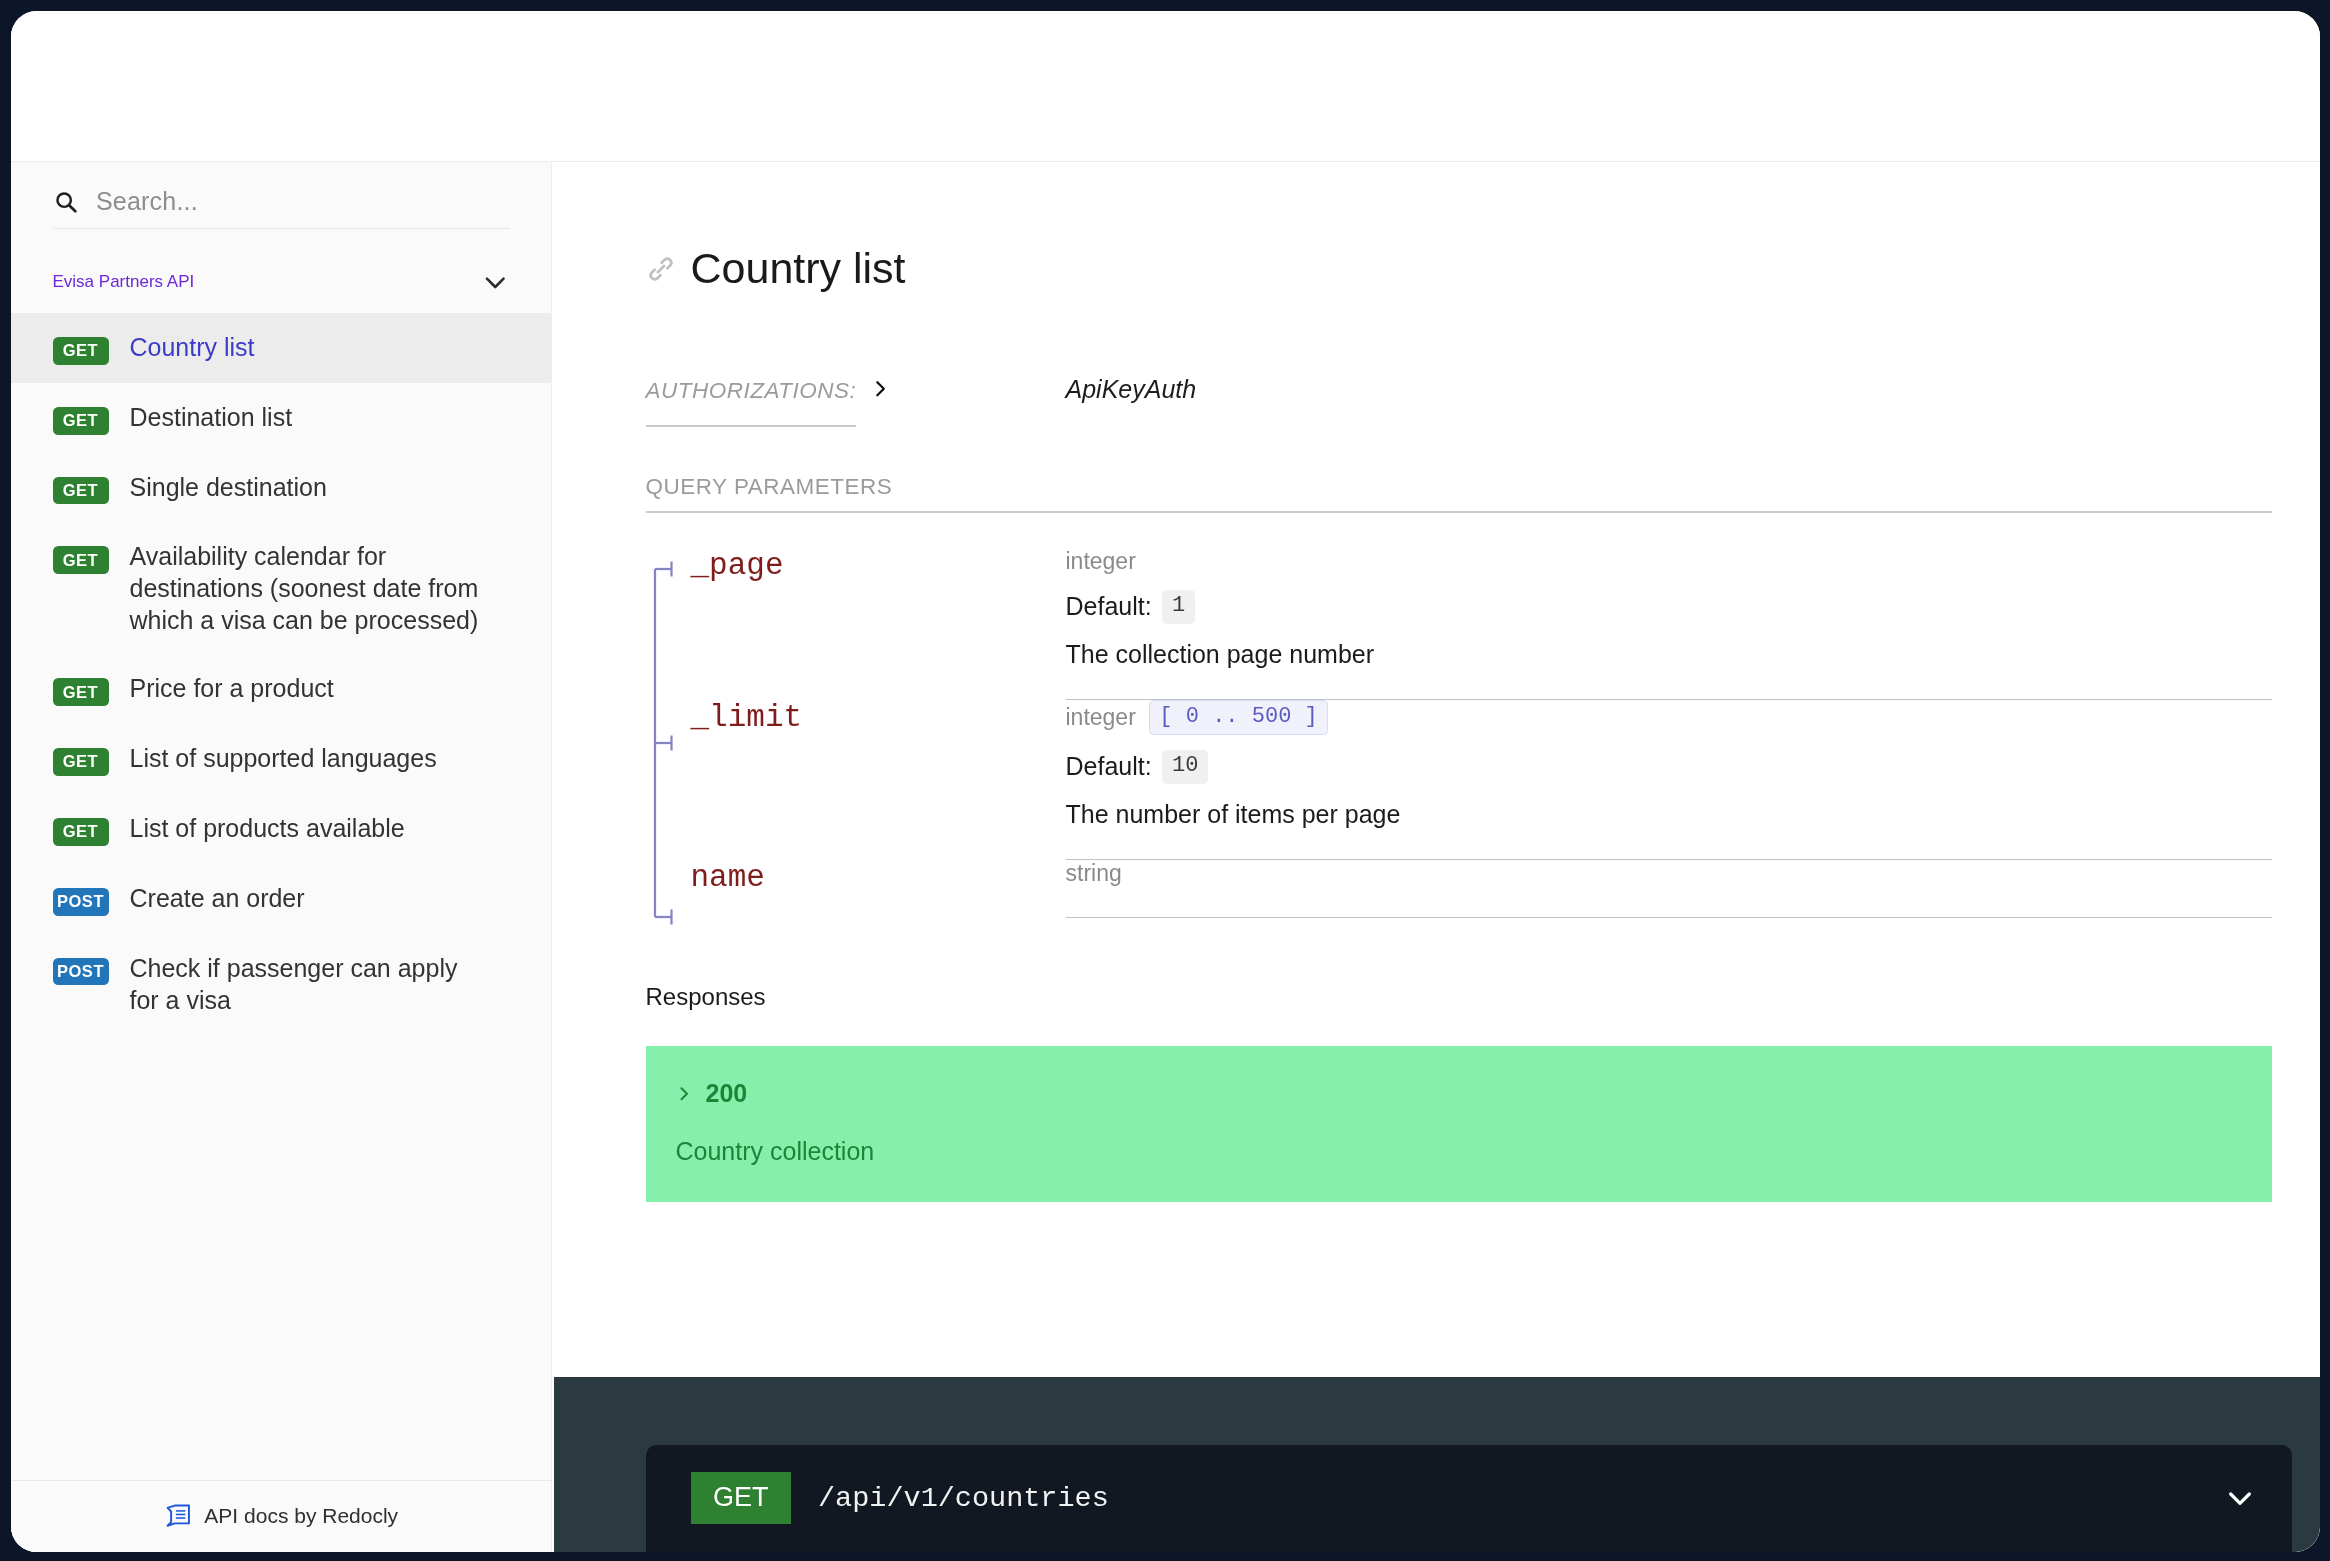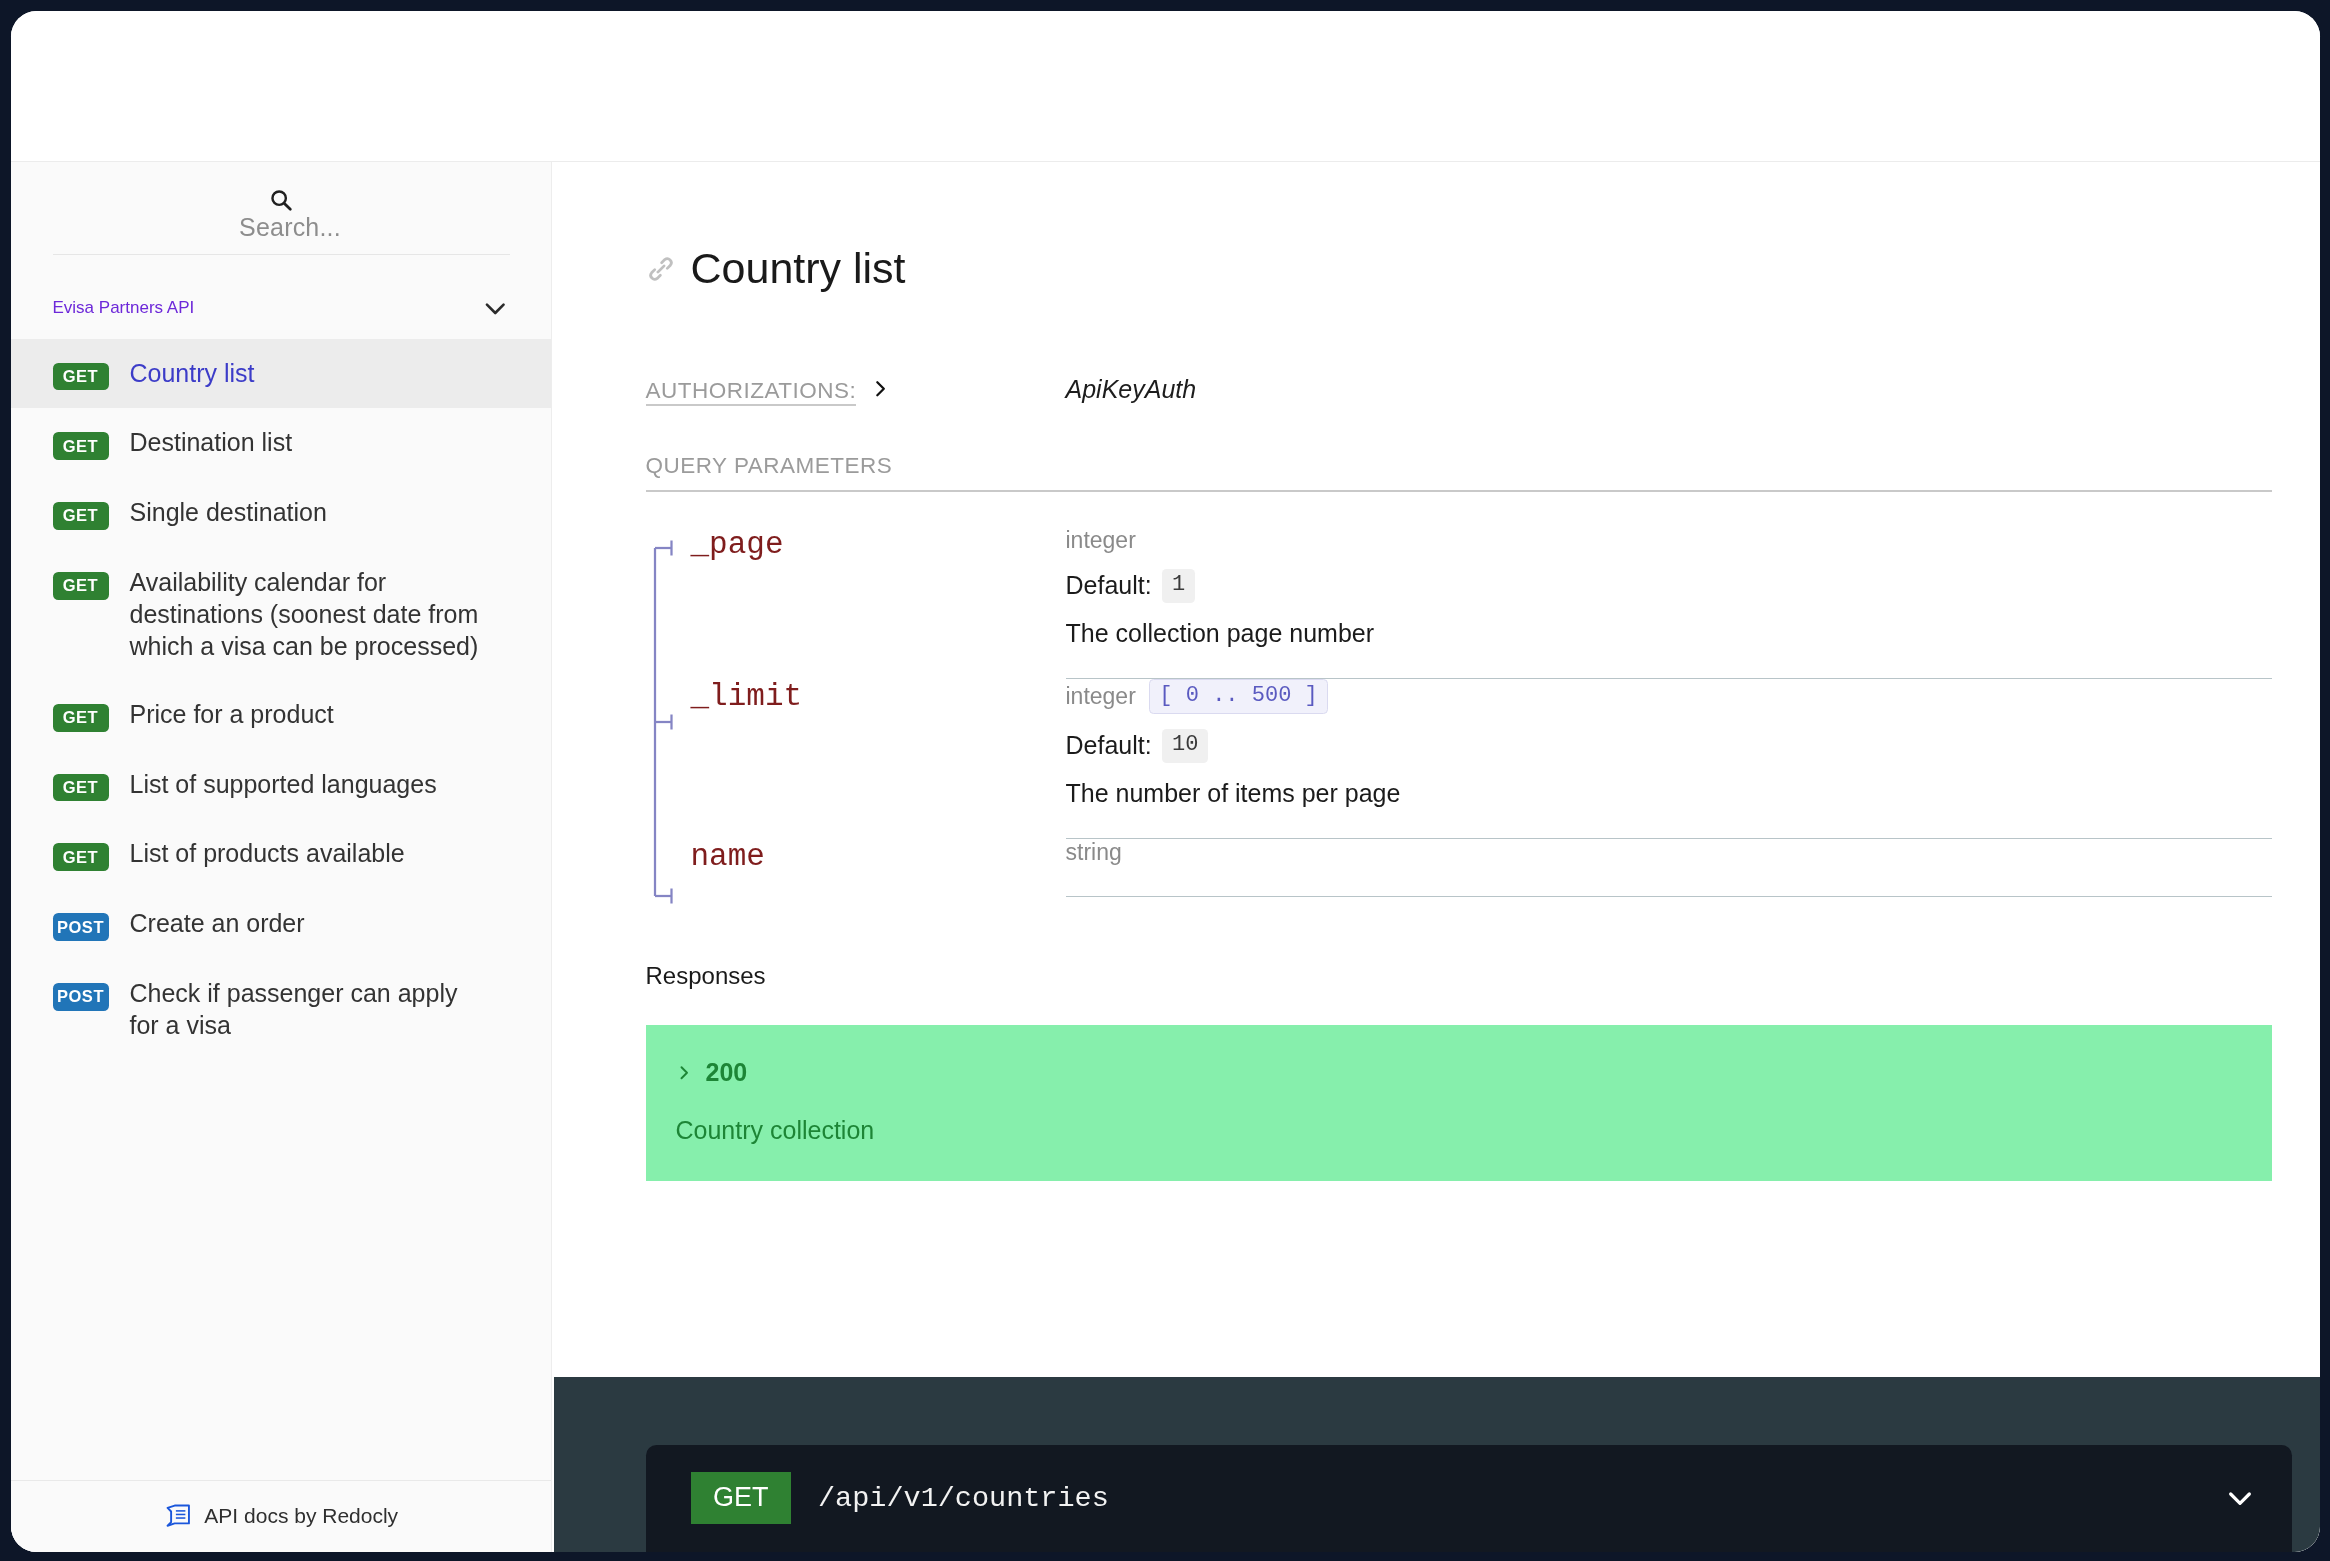--- a/index.html
+++ b/index.html
@@ -42,21 +42,20 @@
     background: #fafafa;
     border-right: 1.5px solid #ededed;
     box-sizing: border-box;
     overflow: hidden;
   }
   .search-row {
     display: flex; align-items: center;
     margin: 25.5px 41px 0 42px;
     padding-bottom: 12px;
     border-bottom: 1.5px solid #e6e6e6;
-    flex-direction: column;
   }
   .search-ico { width: 25.5px; height: 25.5px; flex: 0 0 auto; }
   .search-ph {
     margin-left: 18px;
     font-size: 25px;
     color: #8d8d8d;
     letter-spacing: 0.2px;
   }
 
   .group-row {
@@ -126,21 +125,22 @@
   .auth-row { display: flex; align-items: baseline; }
   .auth-key-wrap {
     width: 420px; flex: 0 0 auto;
   }
   .auth-key {
     display: inline-block;
     font-size: 22.5px;
     color: #9b9b9b;
     letter-spacing: 0.5px;
     border-bottom: 2.3px solid #c9c9c9;
-    padding-bottom: 0;
+    padding-bottom: 21px;
+    font-style: italic;
   }
   .auth-chev { display:inline-block; width: 19.5px; height: 19.5px; margin-left: 10.5px; vertical-align: baseline; }
   .auth-val { font-size: 25px; font-style: italic; color: #1d1d1d; }
 
   .section-head {
     margin-top: 47px;
     font-size: 22.5px;
     color: #9b9b9b;
     letter-spacing: 0.5px;
     padding-bottom: 10.5px;

